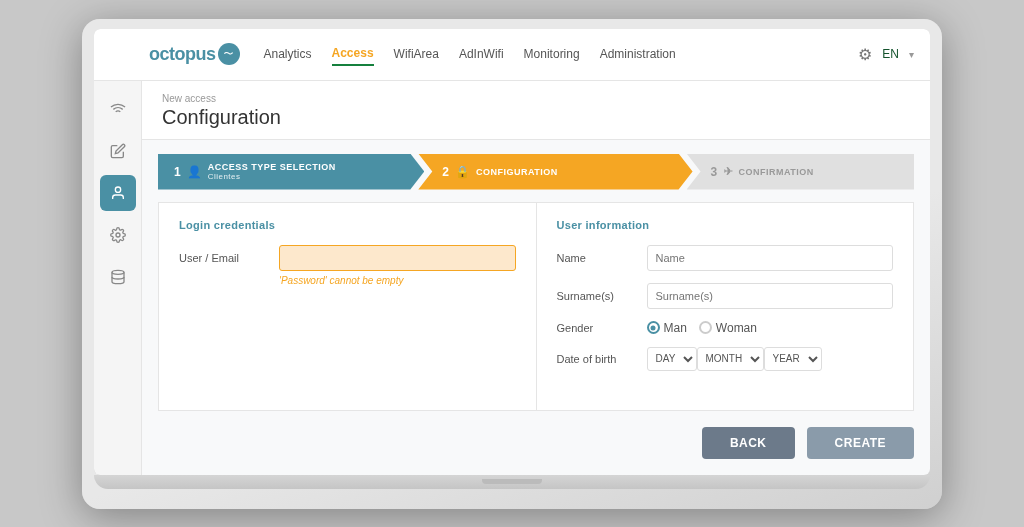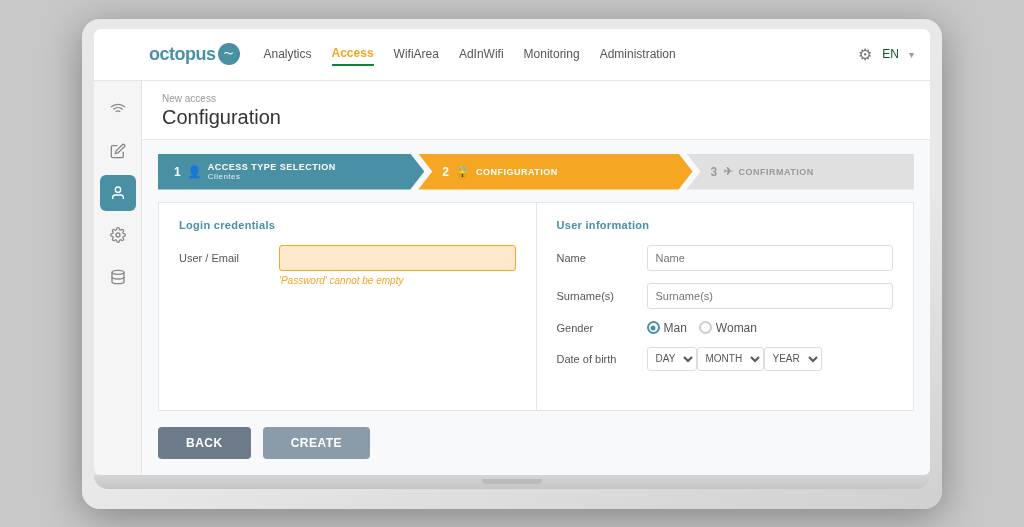--- a/index.html
+++ b/index.html
@@ -356,21 +356,21 @@
       border-radius: 3px;
       font-size: 10px;
       padding: 0 4px;
       background: #fff;
       color: #555;
       cursor: pointer;
     }
     
     .action-row {
       display: flex;
-      justify-content: flex-start;
+      justify-content: flex-end;
       gap: 12px;
       padding: 16px;
       flex-shrink: 0;
     }
     .btn-back {
       padding: 9px 28px;
       background: #6c7a8a;
       color: #fff;
       border: none;
       border-radius: 4px;

